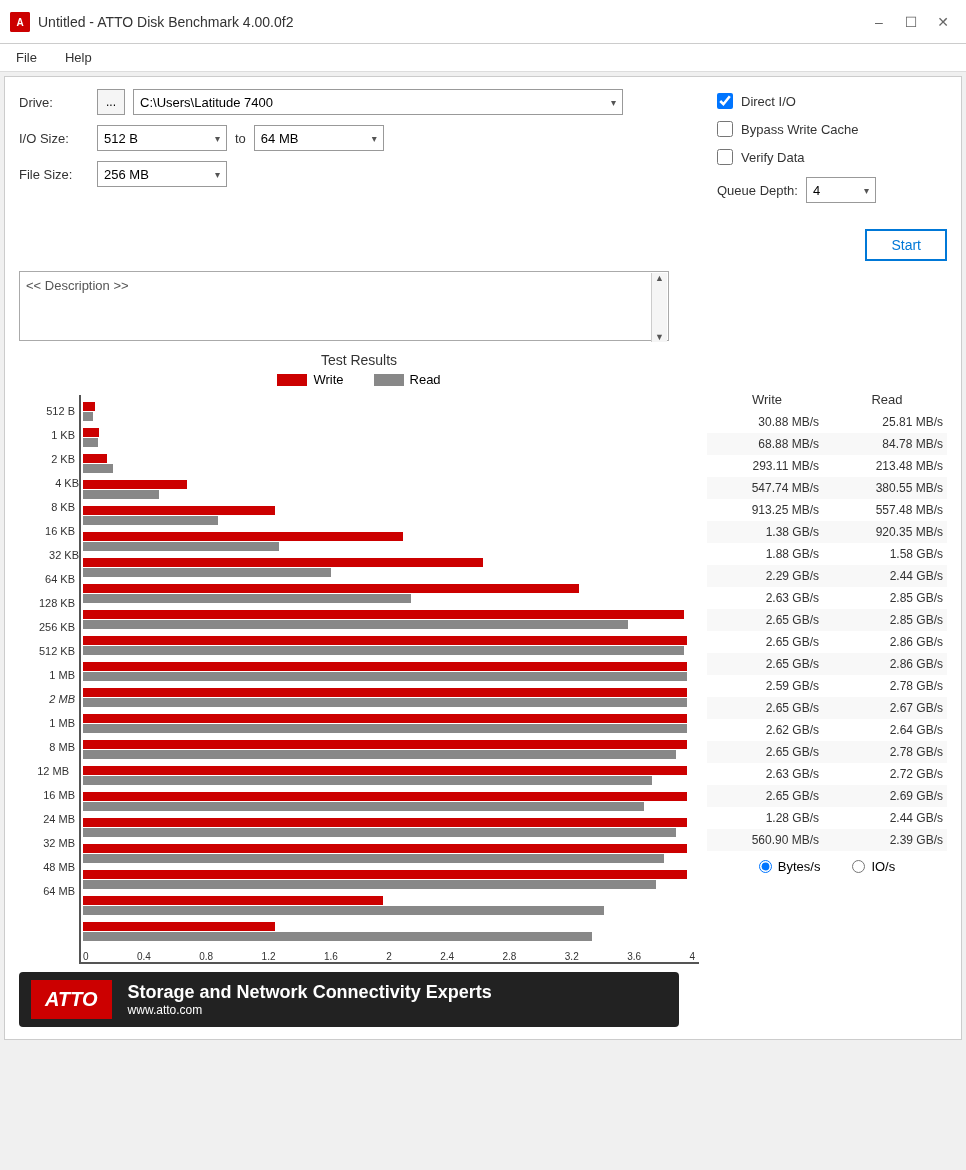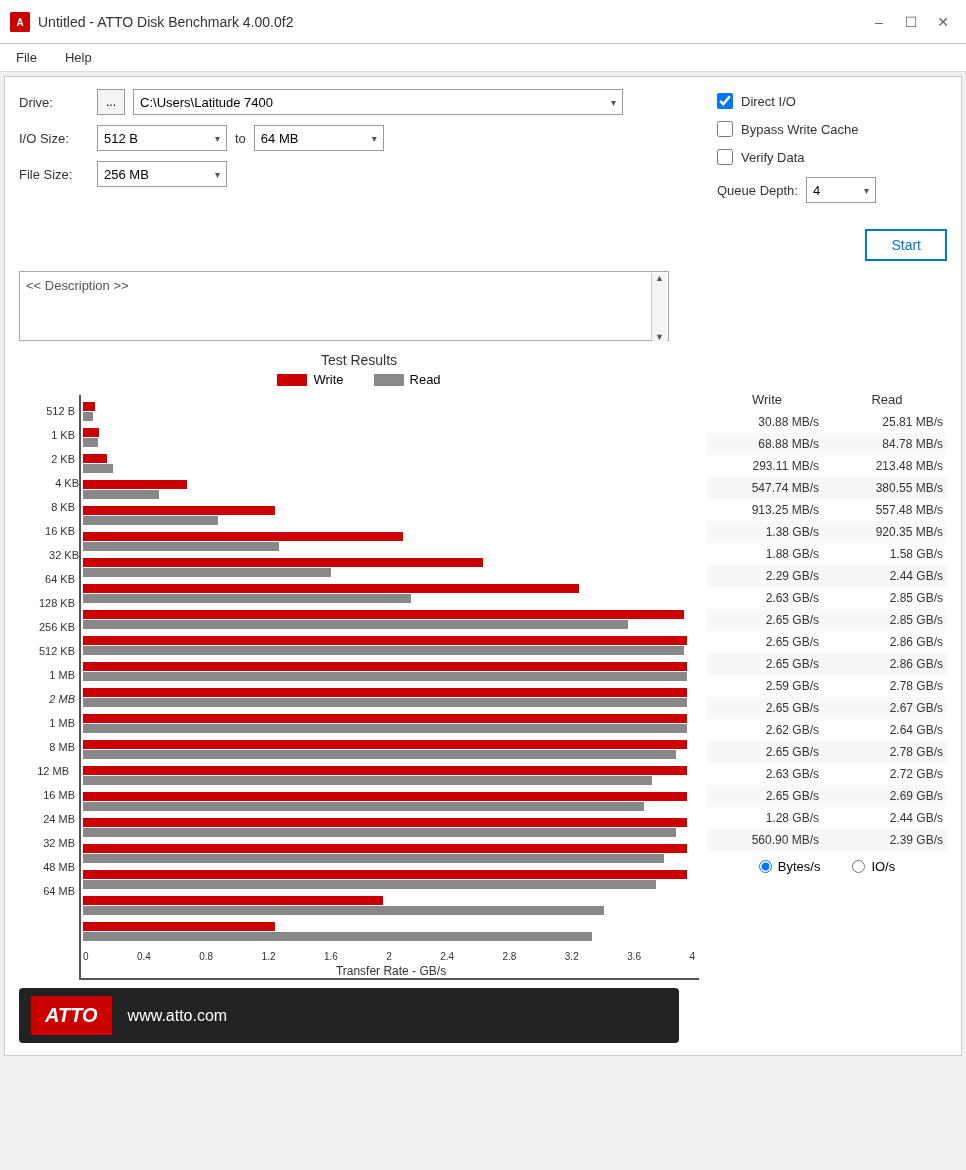--- a/index.html
+++ b/index.html
@@ -109,21 +109,21 @@
     .atto-logo {
       background: #cc0000;
       color: white;
       font-size: 20px;
       font-weight: bold;
       padding: 8px 14px;
       font-style: italic;
     }
     .atto-text { color: white; }
     .atto-text-main { font-size: 18px; font-weight: bold; color: white; }
-    .atto-text-sub { font-size: 16px; color: white; }
+    .atto-text-sub { font-size: 12px; color: white; }
     .desc-textarea {
       width: 100%; height: 70px; border: 1px solid #999;
       padding: 6px 20px 6px 6px; font-size: 13px; color: #666;
       resize: none; font-family: inherit;
     }
   </style>
 </head>
 <body>
 
 <div class="title-bar">
@@ -355,21 +355,20 @@
                 <span>0.8</span>
                 <span>1.2</span>
                 <span>1.6</span>
                 <span>2</span>
                 <span>2.4</span>
                 <span>2.8</span>
                 <span>3.2</span>
                 <span>3.6</span>
                 <span>4</span>
               </div>
-            <div style="text-align:center; font-size:12px; color:#333; margin-top:2px;">Transfer Rate - GB/s</div>
           </div>
         </div>
       </div>
     </div>
 
     <div class="data-table" style="margin-left:8px; margin-top:40px;">
       <div class="data-header">
         <div class="data-col-header">Write</div>
         <div class="data-col-header">Read</div>
       </div>
@@ -465,17 +464,18 @@
           <input type="radio" name="units" style="">
           <span>IO/s</span>
         </label>
       </div>
     </div>
   </div>
 
   <div class="atto-banner" style="margin-top:8px; border-radius:4px; overflow:hidden; width:660px;">
     <div class="atto-logo">ATTO</div>
     <div class="atto-text">
+      <div class="atto-text-main">Storage and Network Connectivity Experts</div>
       <div class="atto-text-sub">www.atto.com</div>
     </div>
   </div>
 
 </div>
 
 </body></html>

